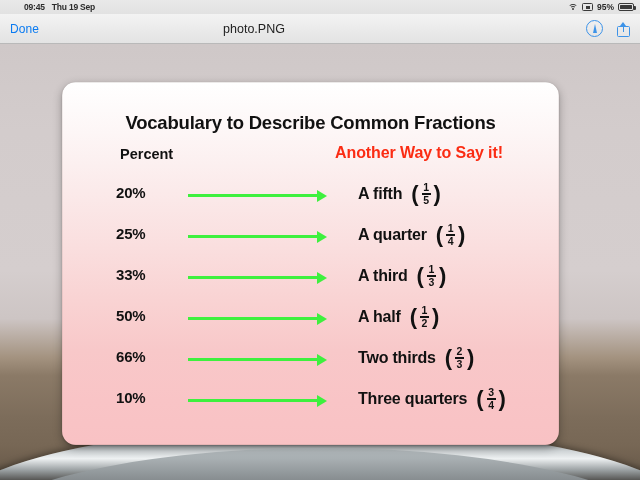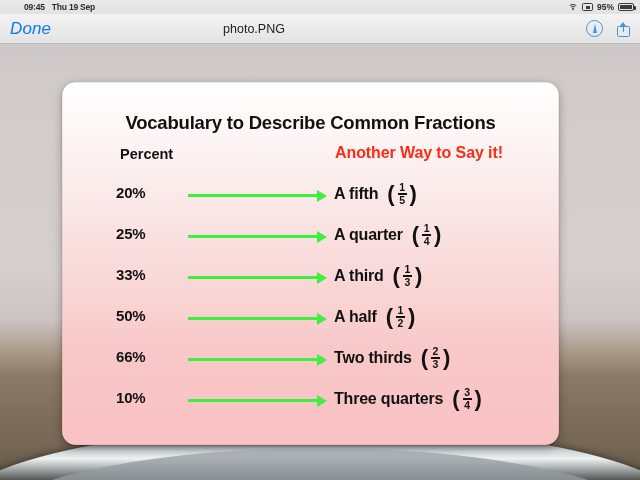--- a/index.html
+++ b/index.html
@@ -41,21 +41,21 @@
   .ic-batt::after{ content:""; position:absolute; right:-2.5px; top:2px; width:1.6px; height:3.5px;
             background:#3a3a3a; border-radius:0 1px 1px 0; }
 
   
   .navbar{
     position:absolute; top:14px; left:0; width:640px; height:30px;
     background:linear-gradient(#f3f3f3,#e3e3e3);
     border-bottom:1px solid #b9b9b9;
     display:flex; align-items:center; padding:0 10px;
   }
-  .done-btn{ color:#0b7bf1; font-size:17px; letter-spacing:0.1px; cursor:pointer;font-style:italic; }
+  .done-btn{ color:#0b7bf1; font-size:12px; letter-spacing:0.1px; cursor:pointer; }
   .nav-title{ position:absolute; left:0; width:508px; text-align:center;
               font-size:12.5px; color:#222; font-weight:normal; pointer-events:none; }
   .nav-right{ margin-left:auto; display:flex; align-items:center; gap:14px; }
 
   .ic-markup{ width:17px; height:17px; border:1.4px solid #3d93e8; border-radius:50%; position:relative; }
   .ic-markup::after{ content:""; position:absolute; left:6.2px; top:2.6px;
       width:0; height:0; border-left:2.2px solid transparent; border-right:2.2px solid transparent;
       border-bottom:9px solid #3d93e8; }
 
   .ic-share{ width:13px; height:16px; position:relative; }
@@ -134,21 +134,21 @@
     content:""; position:absolute; right:-9px; top:-4.5px; width:0; height:0;
     border-top:6px solid transparent; border-bottom:6px solid transparent;
     border-left:10px solid #3ef03e;
   }
   .phrase-wrap{
     position:absolute; left:272px; top:3px; right:10px;
     display:flex; align-items:center; gap:9px;
   }
   .phrase{
     font-size:16px; font-weight:bold; color:#111; letter-spacing:-0.2px;
-    white-space:nowrap; line-height:30px;
+    white-space:nowrap; line-height:30px;margin-left:24px;
   }
   .frac-group{ display:flex; align-items:center; gap:3px; font-size:19px;
                font-weight:bold; color:#111; line-height:1; }
   .paren{ font-size:22px; font-weight:bold; color:#111; }
   .frac{ display:inline-flex; flex-direction:column; align-items:center;
          font-size:10.5px; font-weight:bold; line-height:1.05; color:#111; }
   .frac .num{ display:block; padding:0 1px; }
   .frac .bar{ display:block; width:9px; height:1.4px; background:#111; margin:0.5px 0; }
   .frac .den{ display:block; padding:0 1px; }
 </style>

